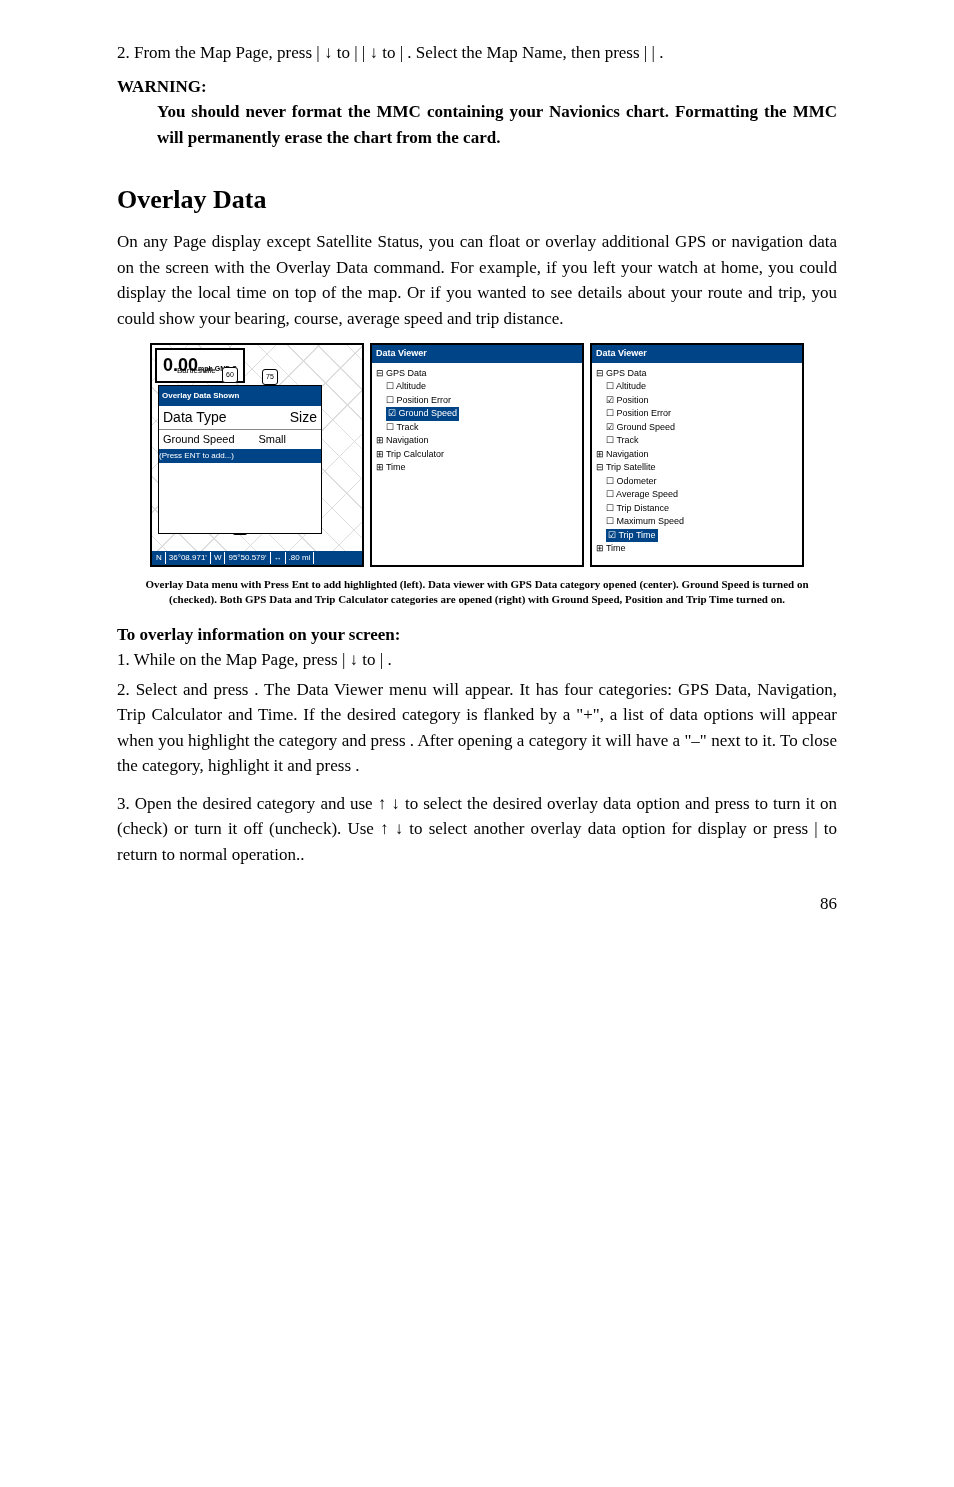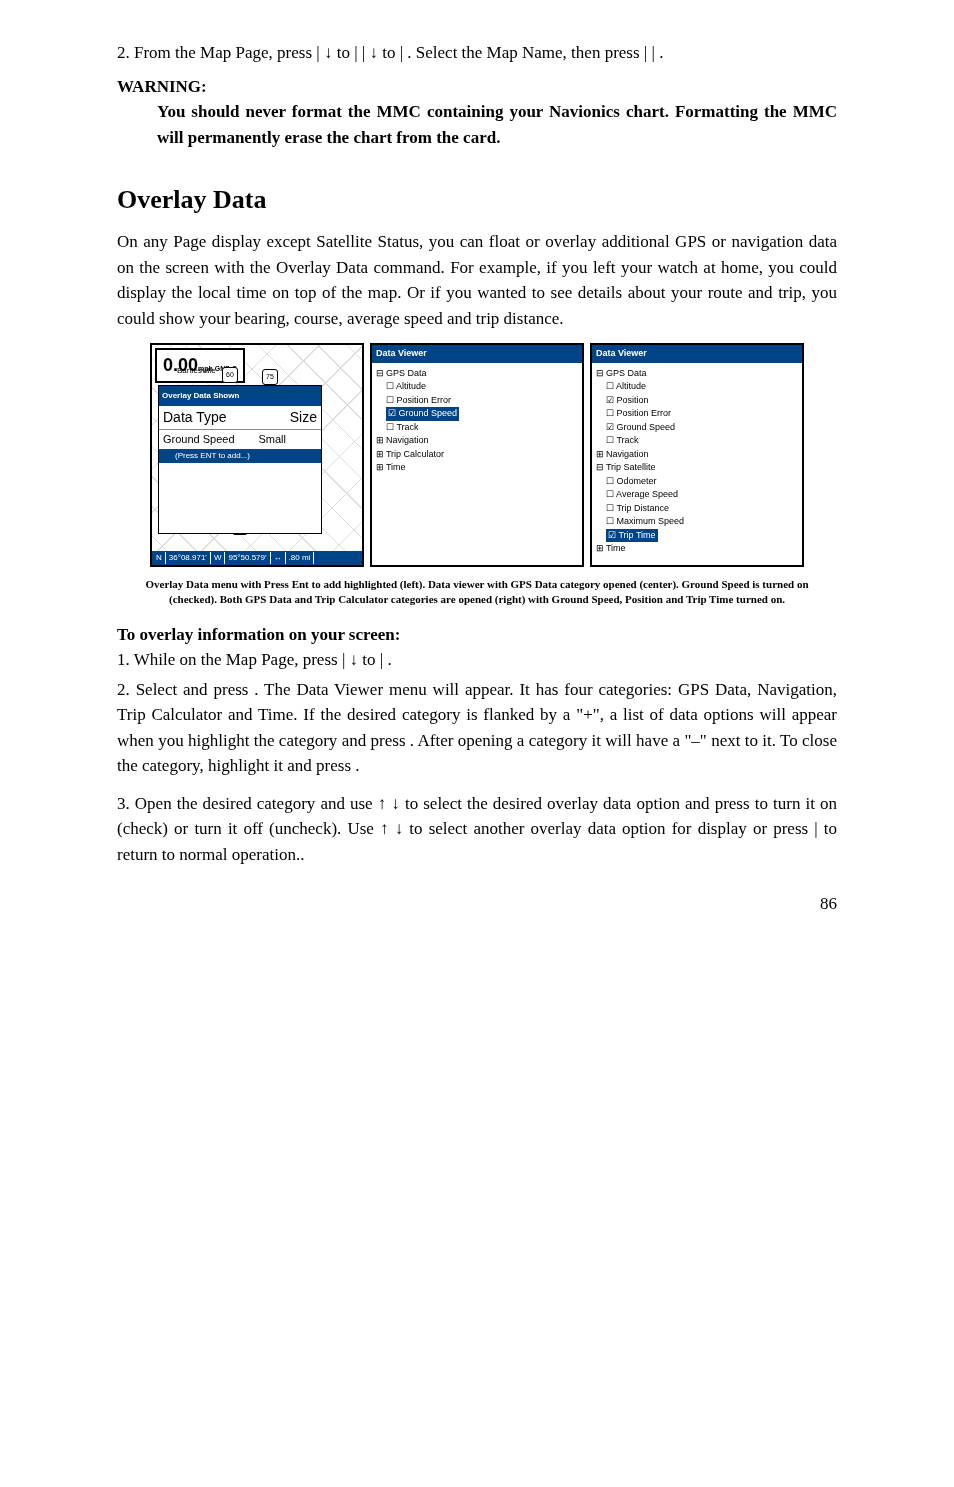--- a/index.html
+++ b/index.html
@@ -12,21 +12,21 @@
 .screenshot{border:2px solid #000;width:210px;height:220px;background:#fff;position:relative;overflow:hidden;font-family:Arial,sans-serif;font-size:9px}
 .mapbg{position:absolute;inset:0;background:linear-gradient(135deg,#eee 0%,#f5f5f5 100%);background-image:repeating-linear-gradient(45deg,transparent,transparent 20px,#ddd 20px,#ddd 21px),repeating-linear-gradient(-45deg,transparent,transparent 30px,#ddd 30px,#ddd 31px)}
 .speedbox{position:absolute;top:3px;left:3px;border:2px solid #000;background:#fff;padding:2px 6px;font-weight:bold}
 .speedbox .num{font-size:18px}
 .speedbox .unit{font-size:7px}
 .overlay-box{position:absolute;top:40px;left:6px;right:40px;border:1px solid #000;background:#fff}
 .overlay-title{background:#048;color:#fff;padding:4px 3px;font-size:8px;font-weight:bold}
 .overlay-head{display:flex;border-bottom:1px solid #888;font-size:14px}
 .overlay-head span{padding:1px 4px}
 .overlay-row{padding:1px 4px;font-size:11px}
-.press-add{background:#048;color:#fff;padding:1px 16px;font-size:8px}
+.press-add{background:#048;color:#fff;padding:1px 0;font-size:8px}
 .statusbar{position:absolute;bottom:0;left:0;right:0;background:#048;color:#fff;display:flex;font-size:8px;padding:1px}
 .statusbar span{padding:0 3px;border-right:1px solid #fff}
 .roadsign{position:absolute;width:14px;height:14px;border:1px solid #000;border-radius:3px;background:#fff;font-size:7px;text-align:center;line-height:14px}
 .dv-title{background:#048;color:#fff;padding:2px 4px;font-weight:bold}
 .tree{padding:4px;font-size:9px;line-height:1.5}
 .tree .node{white-space:pre}
 .tree .sel{background:#048;color:#fff;display:inline-block;padding:0 2px}
 .caption{font-weight:bold;text-align:center;font-size:11px;margin:8px 20px 14px 20px;line-height:1.4}
 .sub-head{font-weight:bold;margin-top:10px}
 .pagenum{text-align:right;margin-top:24px}

